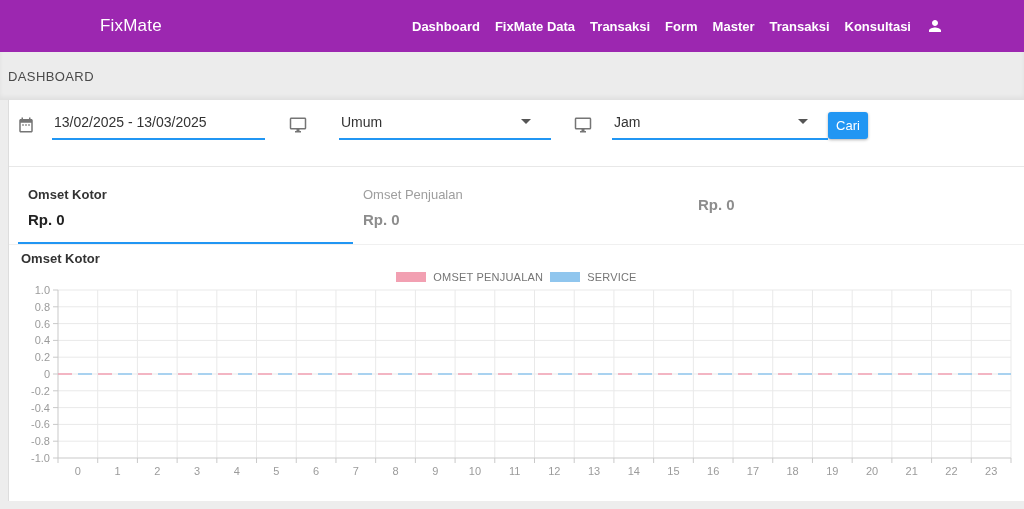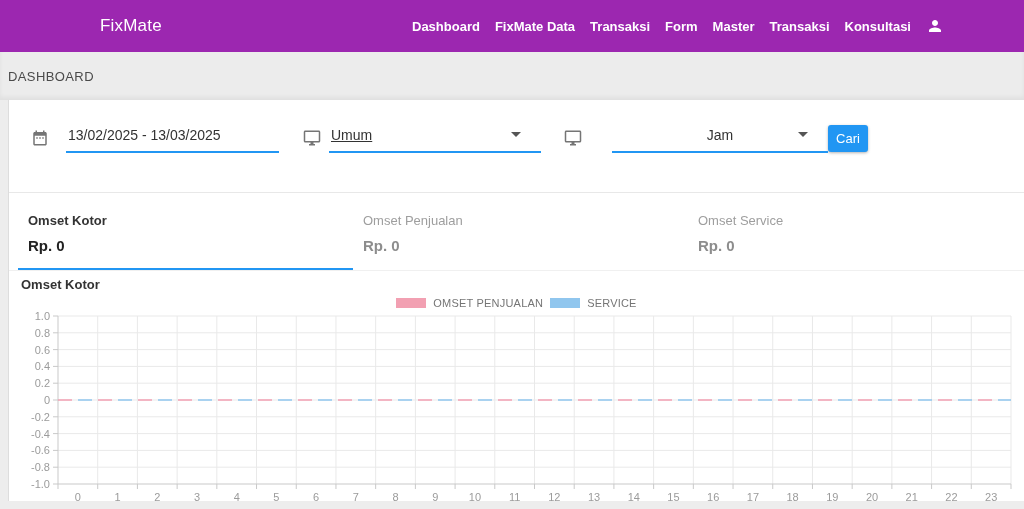--- a/index.html
+++ b/index.html
@@ -36,23 +36,23 @@
   
   .card {
     margin-left:8px;
     height:401px;
     background:#fff;
     border-left:1px solid #ddd;
   }
 
   
   .filter-row {
-    height:93px;
+    height:67px;
     display:flex; align-items:center;
-    padding-left:22px; padding-bottom:16px;
+    padding-left:8px; padding-bottom:16px;
     border-bottom:1px solid #e8e8e8;
   }
   .f-icon { width:18px; height:18px; fill:#757575; flex:0 0 auto; }
   .underline-field {
     border-bottom:2px solid var(--accent, #2196f3);
     padding:4px 2px 8px 2px;
     font-size:14px; color:#333;
     cursor:text;
   }
   .date-field { width:213px; margin-left:17px; }
@@ -60,22 +60,22 @@
     position:relative; cursor:pointer;
     display:flex; align-items:center;
   }
   .select-field .caret {
     position:absolute; right:20px; top:9px;
     width:0; height:0;
     border-left:5px solid transparent;
     border-right:5px solid transparent;
     border-top:5px solid #555;
   }
-  .sel-1 { width:212px; margin-left:8px;text-decoration:underline; }
-  .sel-2 { width:216px; margin-left:30px;justify-content:center; }
+  .sel-1 { width:212px; margin-left:32px; }
+  .sel-2 { width:216px; margin-left:20px; }
   .gap-a { margin-left:24px; }
   .gap-b { margin-left:23px; }
   .btn-cari {
     background:var(--accent, #2196f3);
     color:#fff; border:none; border-radius:3px;
     font-size:13px; font-family:inherit;
     width:40px; height:27px;
     box-shadow:0 1px 3px rgba(0,0,0,.3);
     cursor:pointer;
   }
@@ -164,21 +164,20 @@
   <div class="stat-tabs">
     <div class="stat-tab active">
       <div class="stat-label">Omset Kotor</div>
       <div class="stat-value">Rp. 0</div>
     </div>
     <div class="stat-tab">
       <div class="stat-label">Omset Penjualan</div>
       <div class="stat-value">Rp. 0</div>
     </div>
     <div class="stat-tab">
-      <div class="stat-label">Omset Service</div>
       <div class="stat-value">Rp. 0</div>
     </div>
   </div>
 
   <div class="chart-section">
     <div class="chart-title">Omset Kotor</div>
     <div class="legend">
       <span class="legend-item">
         <span class="legend-swatch" style="background: rgb(242, 160, 178);"></span>
         <span class="legend-label">OMSET PENJUALAN</span>

